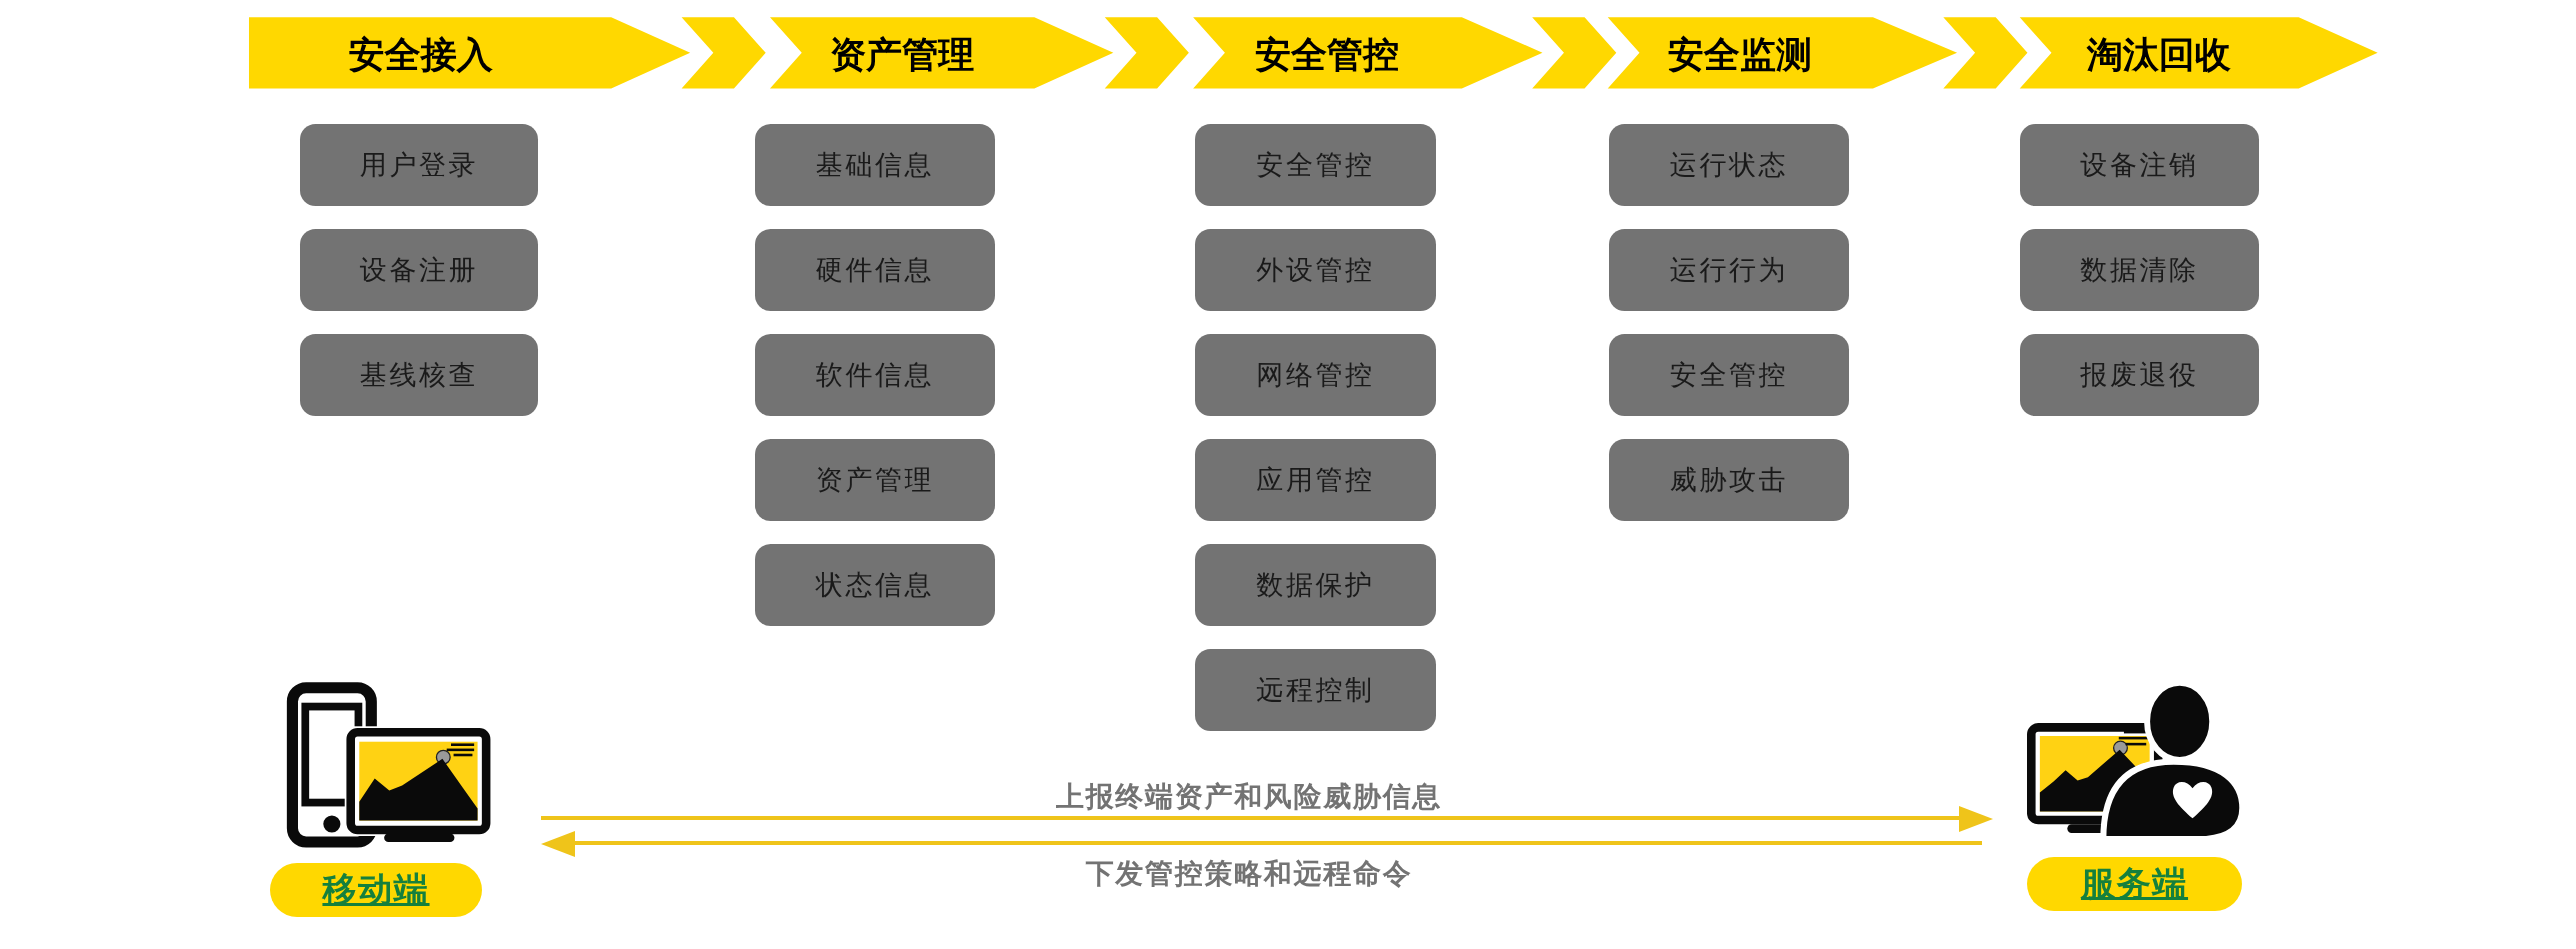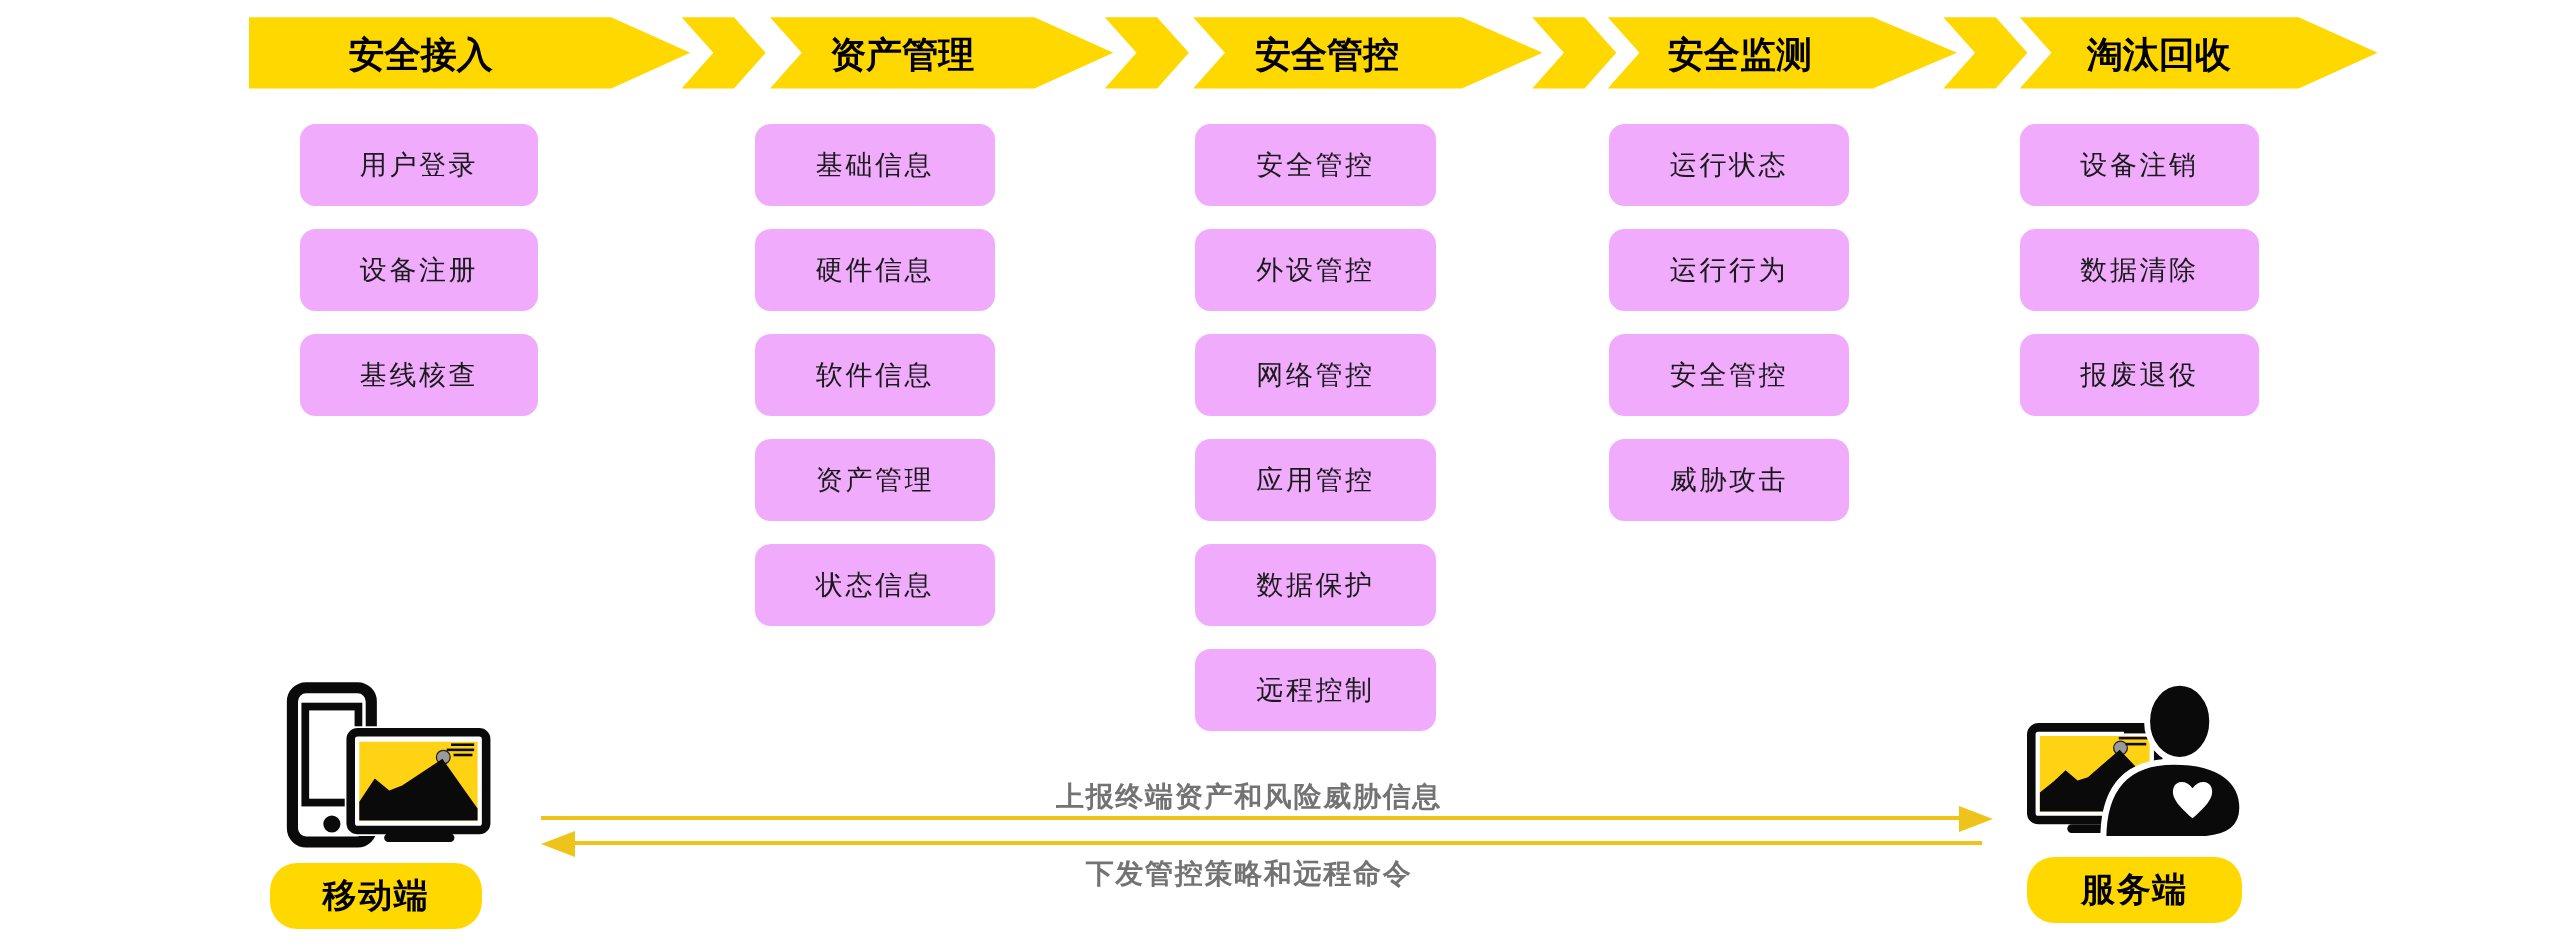--- a/index.html
+++ b/index.html
@@ -6,29 +6,29 @@
   .canvas{position:relative;width:2576px;height:949px;background:#fff;overflow:hidden;
           font-family:"Liberation Sans","DejaVu Sans",sans-serif;}
   
   .banner-svg{position:absolute;left:0;top:0;width:2576px;height:103px;}
   .banner-svg polygon.banner{fill:#FFD800;}
   .banner-svg polygon.sep{fill:#FFD800;}
   .banner-svg text{font-family:"Liberation Sans","DejaVu Sans",sans-serif;
                    font-weight:700;font-size:42px;fill:#000;text-anchor:middle;}
   
   .col{position:absolute;top:124px;display:flex;flex-direction:column;gap:23px;}
-  .box{height:82px;border-radius:15.5px;background:#f0abfc;color:#1a1a1a;
+  .box{height:82px;border-radius:15.5px;background:#737373;color:#1a1a1a;
        display:flex;align-items:center;justify-content:center;
        font-size:27px;letter-spacing:2.6px;}
   
   .icon-svg{position:absolute;}
   
-  .pill{position:absolute;height:66px;border-radius:27.5px;background:#FFD800;
+  .pill{position:absolute;height:54px;border-radius:27.5px;background:#FFD800;
         display:flex;align-items:center;justify-content:center;
-        font-size:34px;font-weight:700;color:#000000;letter-spacing:1.7px;}
+        font-size:34px;font-weight:700;color:#15803d;letter-spacing:1.7px;text-decoration:underline;}
   
   .flow-line{position:absolute;height:4.3px;background:#EFC41A;}
   .arrowhead{position:absolute;width:0;height:0;}
   .arrowhead.right{border-top:13px solid transparent;border-bottom:13px solid transparent;
                    border-left:34px solid #EFC41A;}
   .arrowhead.left{border-top:13px solid transparent;border-bottom:13px solid transparent;
                   border-right:34px solid #EFC41A;}
   .flow-label{position:absolute;left:515px;width:1468px;text-align:center;
               font-size:28px;font-weight:700;color:#737373;letter-spacing:1.7px;}
 </style>

